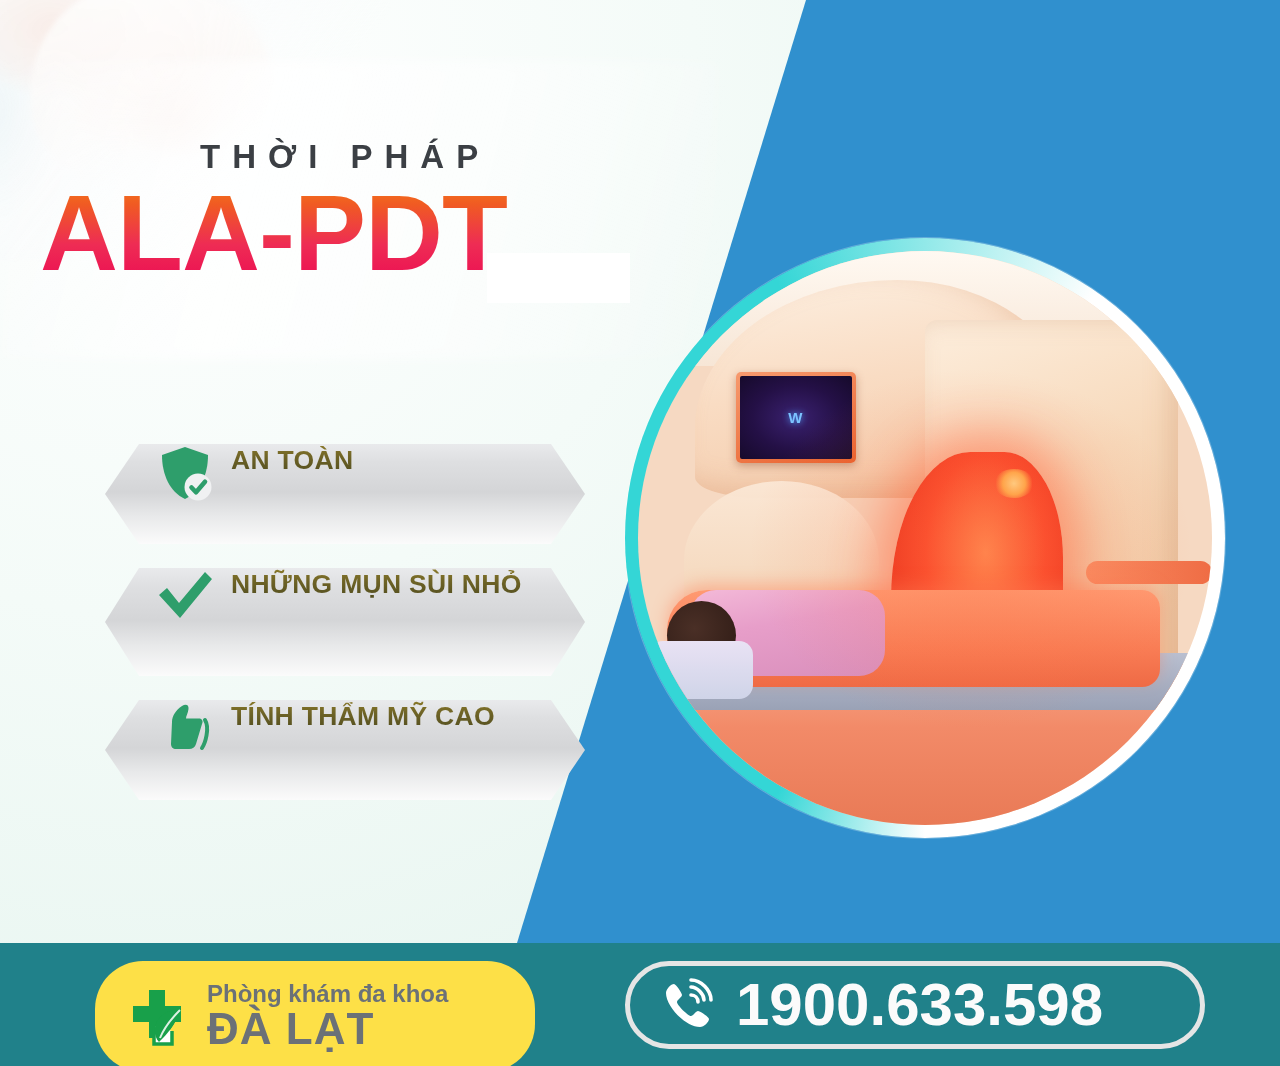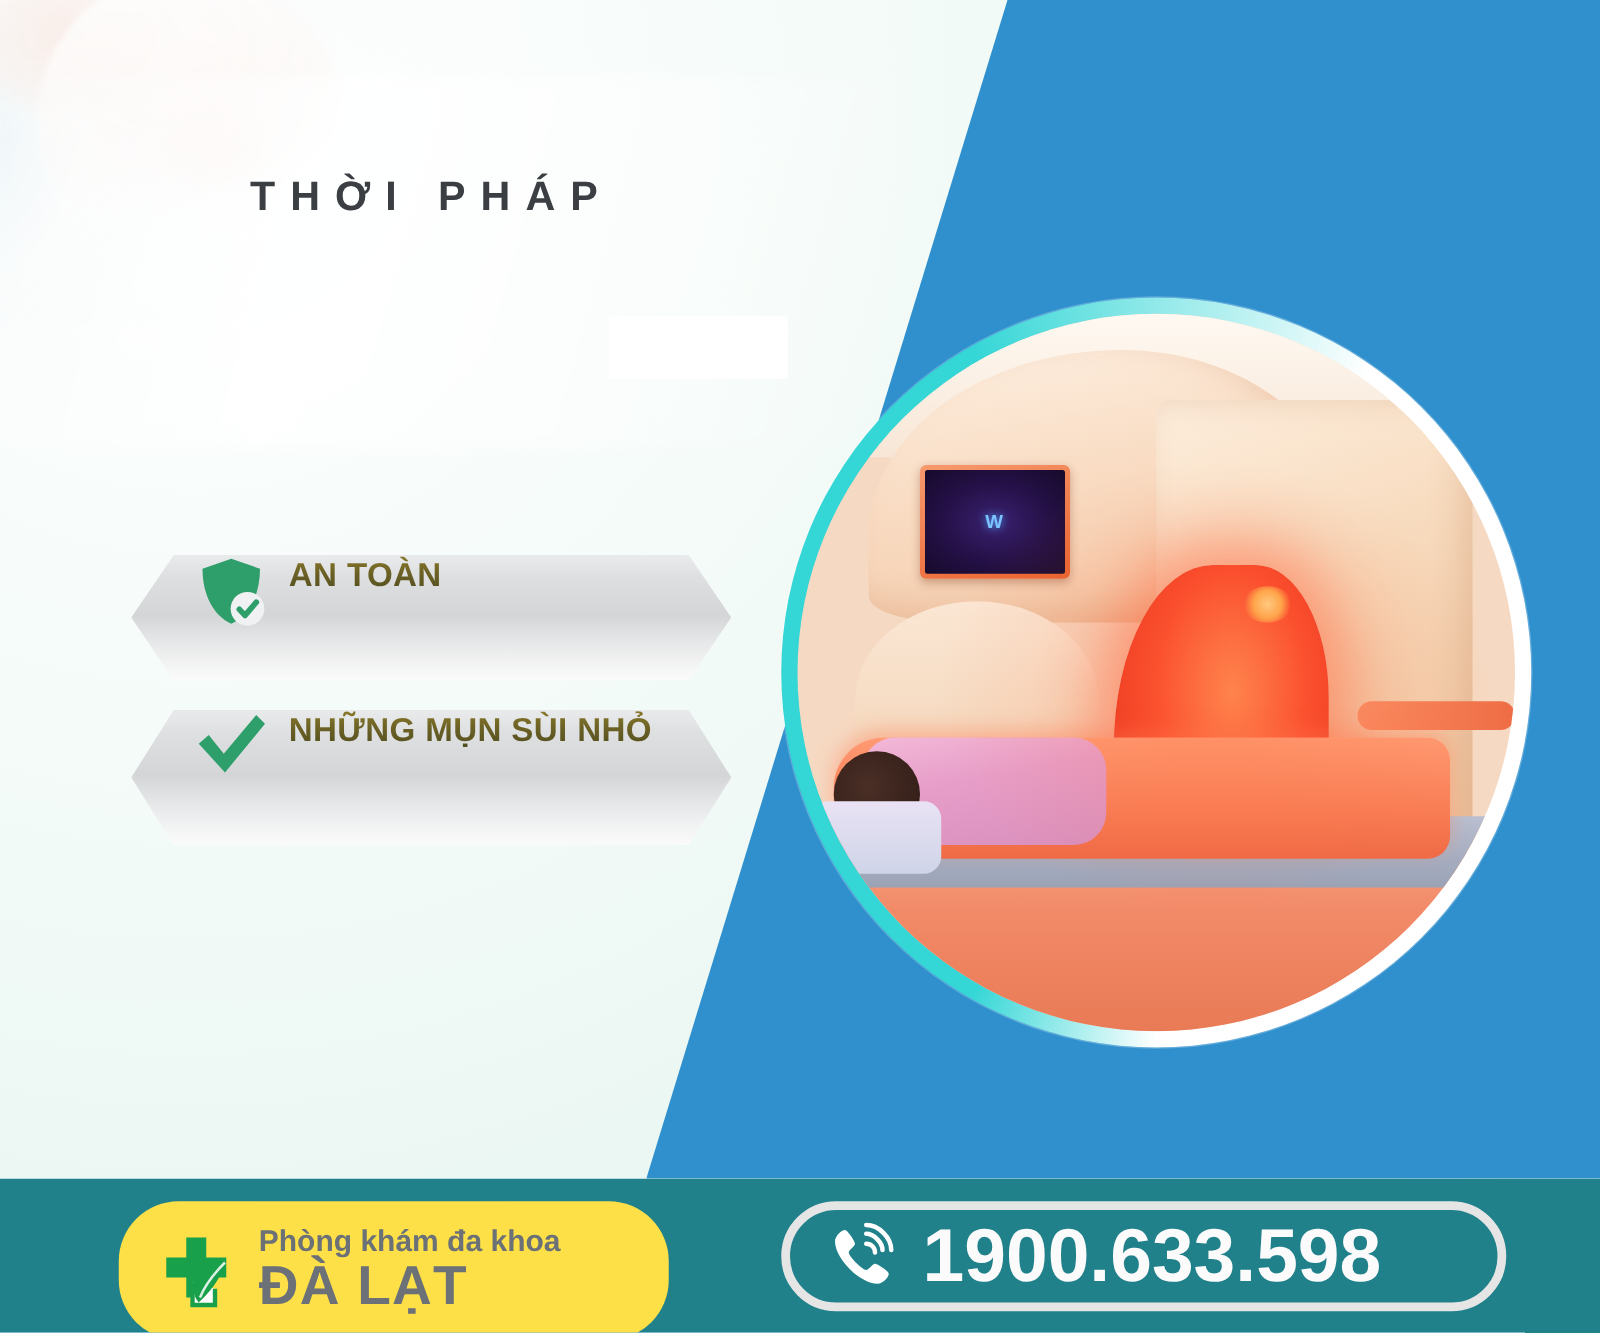--- a/index.html
+++ b/index.html
@@ -213,41 +213,42 @@
   .clinic-names{ margin-left:12px; }
   .clinic-sub{
     font-size:24px; font-weight:bold; color:#6b7177; line-height:1.05; text-align:center;
   }
   .clinic-main{
     font-size:44px; font-weight:bold; color:#6b7177; line-height:1.02; text-align:left;
     letter-spacing:1px;
   }
   .phone-pill{
     position:absolute; left:625px; top:18px; width:580px; height:88px;
-    border:7px solid #e5e5e5; border-radius:48px;
+    border:5px solid #e5e5e5; border-radius:48px;
     display:flex; align-items:center; padding-left:30px;
   }
   .phone-icon{ width:62px; min-width:62px; display:flex; align-items:center; }
   .phone-number{
     font-size:60px; font-weight:bold; color:#fbfbfb; letter-spacing:0px;
     margin-left:14px; line-height:1;
   }
 </style>
 </head>
 <body>
 
 <div id="stage">
 
   <div class="bg-base"></div>
   <div class="bg-photo"></div>
   <div class="bg-sheen"></div>
   <div class="blue-wedge"></div>
 
   <div class="headline">
     <div class="kicker">THỜI PHÁP</div>
+    <div class="title">ALA-PDT</div>
   </div>
   <div class="white-patch"></div>
 
   <div class="features">
 
     <div class="badge h1">
       <div class="badge-icon">
         <svg width="56" height="58" viewBox="0 0 56 58">
           <path d="M28 3 L51 11 C51 31 43 48 28 55 C13 48 5 31 5 11 Z" fill="#2E9E6B"></path>
           <circle cx="41" cy="43" r="13.5" fill="#f0f1f2"></circle>
@@ -263,20 +264,31 @@
       <div class="badge-icon">
         <svg width="62" height="56" viewBox="0 0 62 56">
           <path d="M5 27 L13 20 L25 35 L51 4 L58 11 L26 50 Z" fill="#2E9E6B"></path>
         </svg>
       </div>
       <div class="badge-text">
         <span class="l2">NHỮNG MỤN SÙI NHỎ</span>
       </div>
     </div>
 
+    <div class="badge h1">
+      <div class="badge-icon">
+        <svg width="54" height="54" viewBox="0 0 54 54">
+          <path d="M14 22 C14 16 18 10 24 6 C28 3.5 31 5 30.5 9 C30 13.5 28 16 28 18.5 L41 18.5 C44 18.5 45.5 21 44 24 L38 44 C37 47.5 34.5 49 31 49 L18 49 C15 49 13 47 13 44 Z" fill="#2E9E6B"></path>
+          <path d="M47 20 C49.5 24 49.5 30 48.5 35.5 C47.5 41 46 45 44 48" stroke="#2E9E6B" stroke-width="4" fill="none" stroke-linecap="round"></path>
+        </svg>
+      </div>
+      <div class="badge-text">
+        <span>TÍNH THẨM MỸ CAO</span>
+      </div>
+    </div>
 
 
   </div>
 
   <div class="photo-ring">
     <div class="photo-inner">
       <div class="room-ceiling"></div>
       <div class="machine-hood"></div>
       <div class="machine-body"></div>
       <div class="gantry"></div>

